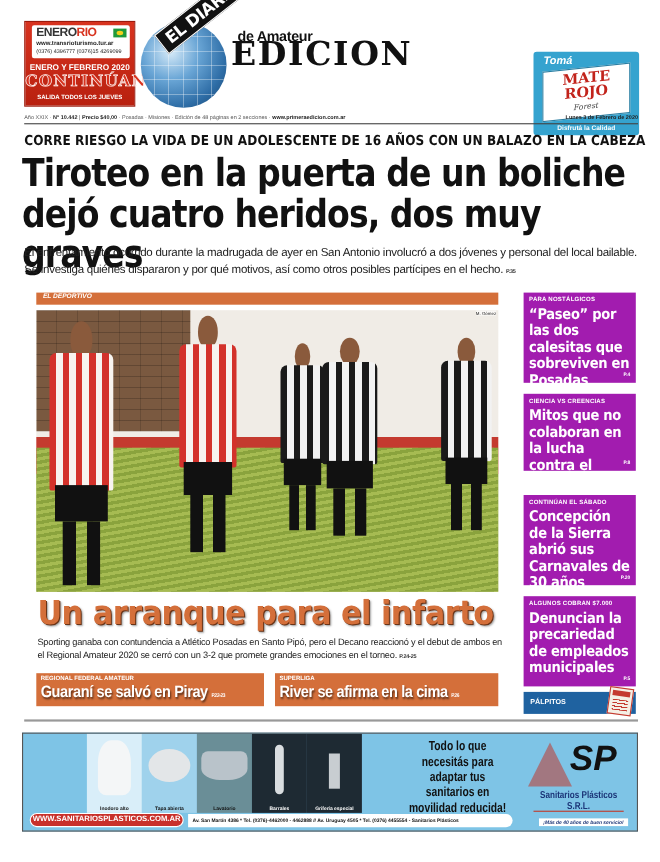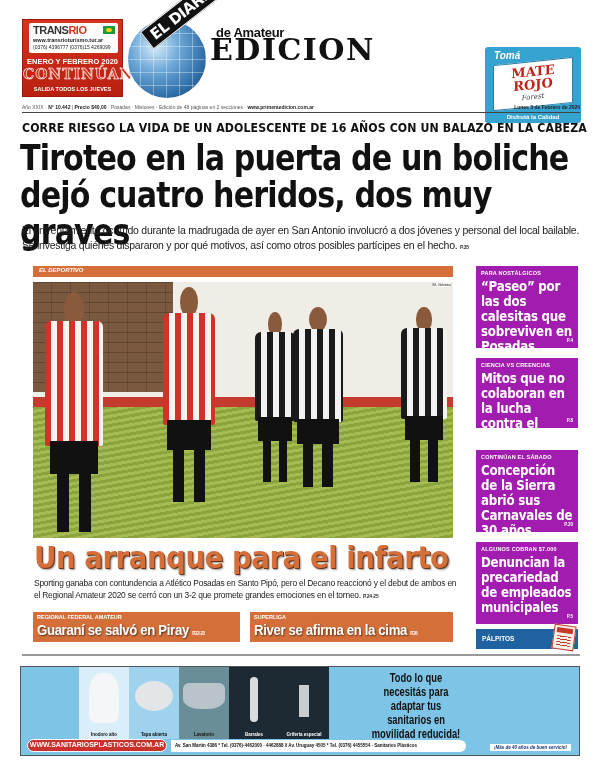--- a/index.html
+++ b/index.html
@@ -200,21 +200,21 @@
     position: absolute; left: 150px; bottom: 3px; width: 295px; height: 12px; background: #fff; font-size: 4.5px; color: #111;
     font-weight: bold; line-height: 12px; padding-left: 4px; white-space: nowrap; overflow: hidden; border-radius: 0 6px 6px 0;
   }
   .ad-sp .years { position: absolute; right: 8px; bottom: 4px; font-size: 4.5px; color: #1b3477; font-style: italic; font-weight: bold; background: #fff; padding: 1px 4px; }
 </style>
 </head>
 <body>
 
 <div class="abs ad-transrio">
   <div class="logo-box">
-    <div class="logo"><span>TRANS</span><b>RIO</b></div>
+    <div class="logo"><span>ENERO</span><b>RIO</b></div>
     <div class="flag"></div>
     <div class="web">www.transrioturismo.tur.ar</div>
     <div class="tel">(0376) 4396777  (0376)15 4269099</div>
   </div>
   <div class="months">ENERO Y FEBRERO 2020</div>
   <div class="dest">CONTINÚAN</div>
   <div class="sub">SALIDA TODOS LOS JUEVES</div>
 </div>
 
 <div class="abs globe"></div>
@@ -350,16 +350,21 @@
     <div class="prod" style="background:#1e2a33">
       <div class="shape" style="top:10px;width:8px;height:45px;border-radius:4px;background:#d9dde0"></div>
       <div class="lbl" style="color:#fff">Barrales</div>
     </div>
     <div class="prod" style="background:#1e2a33">
       <div class="shape" style="top:18px;width:10px;height:32px;background:#c8cdd1"></div>
       <div class="lbl" style="color:#fff">Grifería especial</div>
     </div>
   </div>
   <div class="slogan">Todo lo que necesitás para adaptar tus sanitarios en movilidad reducida!</div>
+  <div class="sp-logo">
+    <div class="tri"></div>
+    <div class="sp">SP</div>
+    <div class="name">Sanitarios Plásticos S.R.L.</div>
+  </div>
   <div class="url-pill">WWW.SANITARIOSPLASTICOS.COM.AR</div>
   <div class="address-strip">Av. San Martín 4386 * Tel. (0376)-4462000 - 4462888 // Av. Uruguay 4505 * Tel. (0376) 4455554 - Sanitarios Plásticos</div>
   <div class="years">¡Más de 40 años de buen servicio!</div>
 </div>
 
 </body></html>

